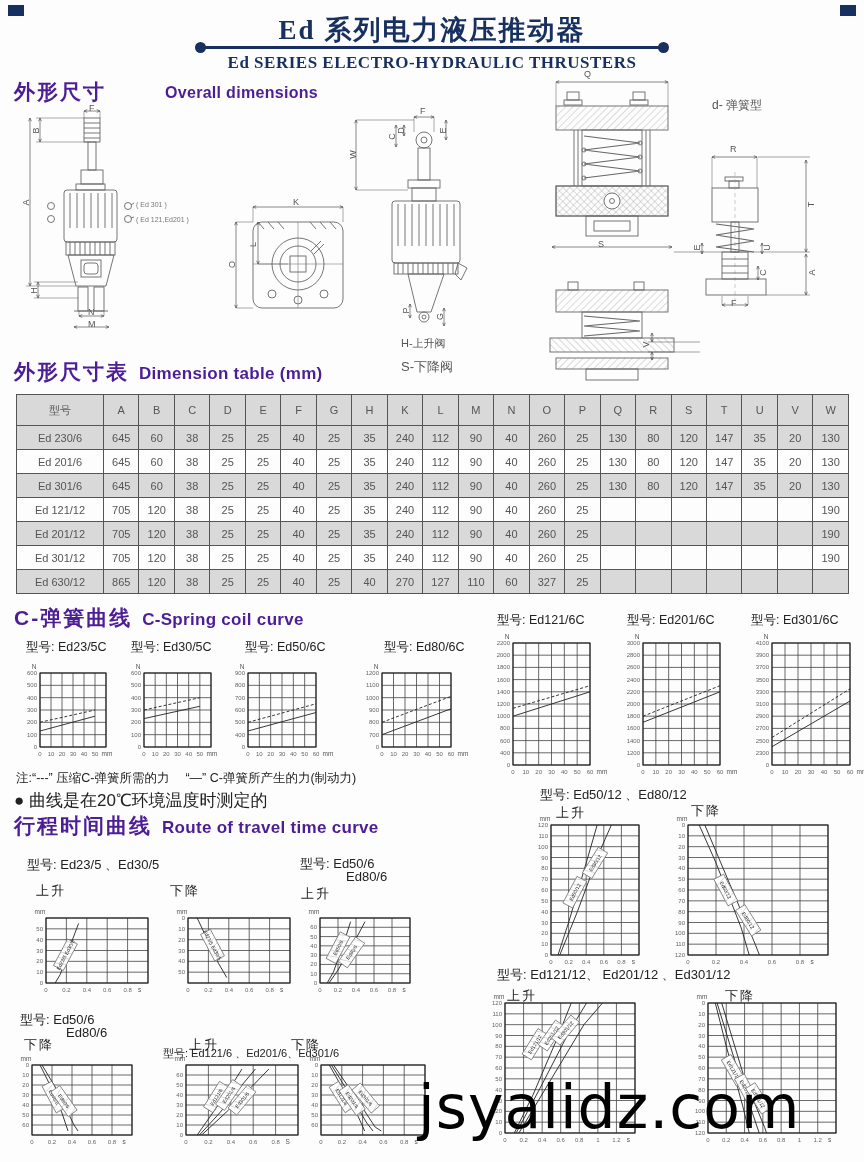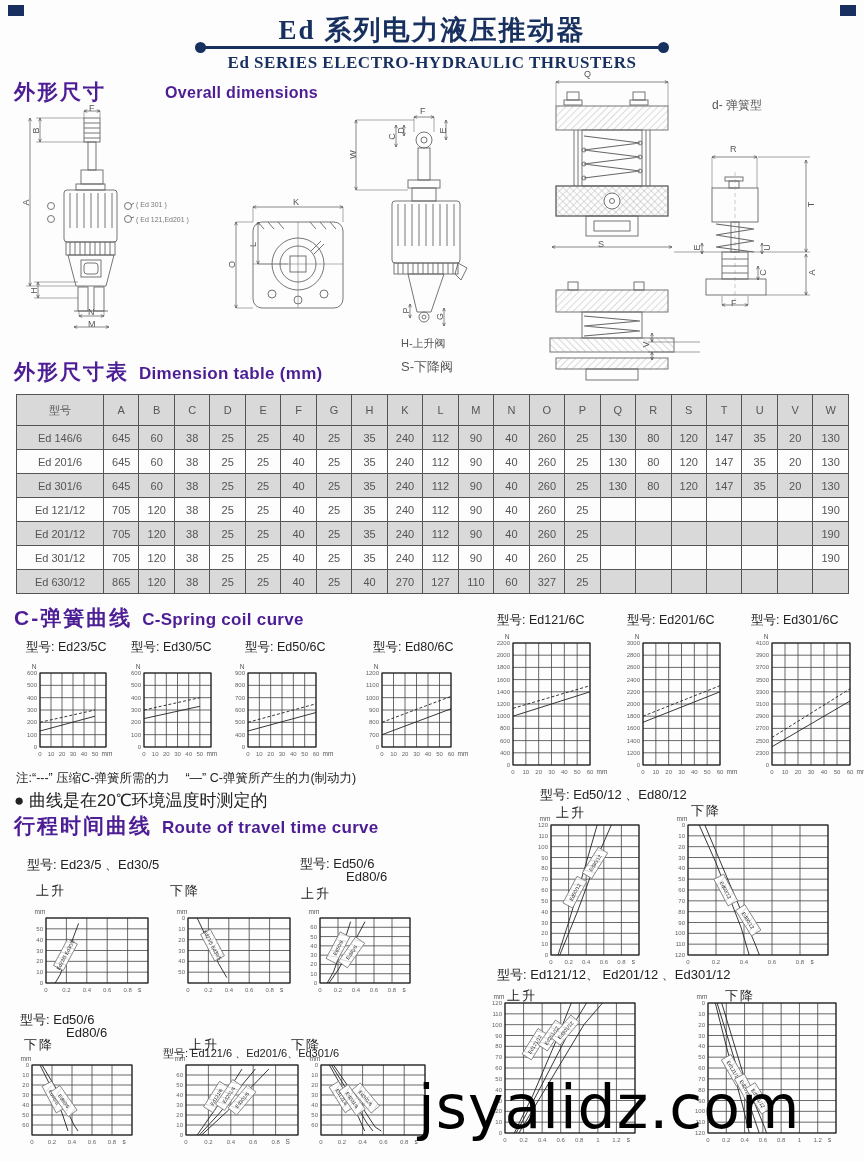--- a/index.html
+++ b/index.html
@@ -547,21 +547,21 @@
           <th>R</th>
           <th>S</th>
           <th>T</th>
           <th>U</th>
           <th>V</th>
           <th>W</th>
         </tr>
       </thead>
     <tbody>
         <tr class="sh">
-          <td class="mod">Ed 146/6</td>
+          <td class="mod">Ed 230/6</td>
           <td>645</td>
           <td>60</td>
           <td>38</td>
           <td>25</td>
           <td>25</td>
           <td>40</td>
           <td>25</td>
           <td>35</td>
           <td>240</td>
           <td>112</td>
@@ -720,21 +720,21 @@
           <td></td>
           <td></td>
           <td></td>
         </tr>
       </tbody>
   </table>
 
   <span class="ct" style="left:26px;top:639px;">型号: Ed23/5C</span>
   <span class="ct" style="left:131px;top:639px;">型号: Ed30/5C</span>
   <span class="ct" style="left:245px;top:639px;">型号: Ed50/6C</span>
-  <span class="ct" style="left:373px;top:639px;">型号: Ed80/6C</span>
+  <span class="ct" style="left:384px;top:639px;">型号: Ed80/6C</span>
   <span class="ct" style="left:497px;top:612px;">型号: Ed121/6C</span>
   <span class="ct" style="left:627px;top:612px;">型号: Ed201/6C</span>
   <span class="ct" style="left:751px;top:612px;">型号: Ed301/6C</span>
 
   <span class="note" style="left:16px;top:770px;">注:“---” 压缩C-弹簧所需的力　 “—” C-弹簧所产生的力(制动力)</span>
   <span class="note" style="left:14px;top:789px;font-size:17px;">● 曲线是在20℃环境温度时测定的</span>
 
   <span class="ct" style="left:27px;top:856px;font-size:13px;">型号: Ed23/5 、Ed30/5</span>
   <span class="dir" style="left:36px;top:882px;">上升</span>
   <span class="dir" style="left:170px;top:882px;">下降</span>

